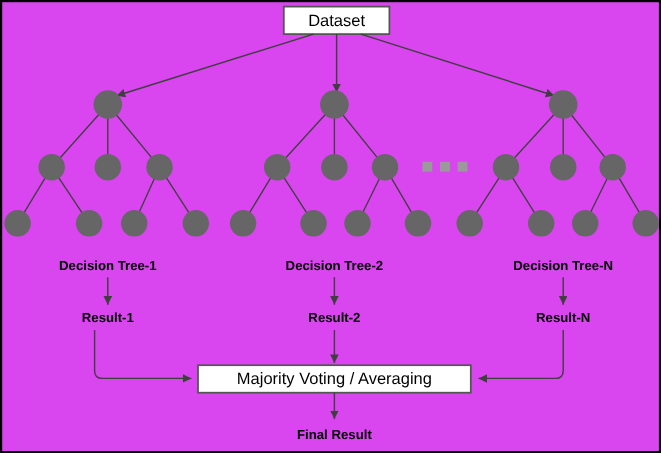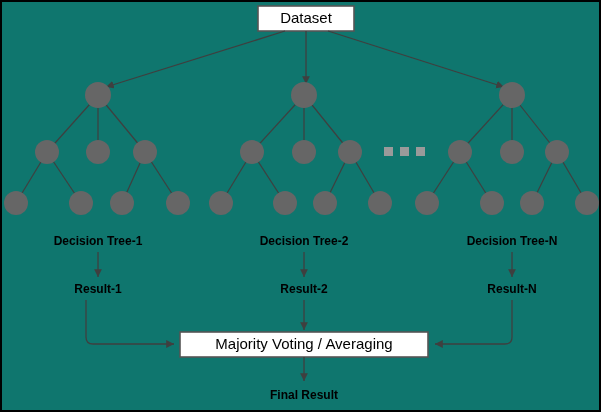--- a/index.html
+++ b/index.html
@@ -4,21 +4,21 @@
 <style>
   html, body {
     margin: 0;
     padding: 0;
     background: #ffffff;
   }
   #canvas {
     position: relative;
     width: 601px;
     height: 412px;
-    background: #0f766e;
+    background: #d946ef;
     border: 2px solid #000000;
     box-sizing: border-box;
     overflow: hidden;
     font-family: "Liberation Sans", sans-serif;
   }
   #diagram-svg {
     position: absolute;
     left: 0;
     top: 0;
     width: 601px;

